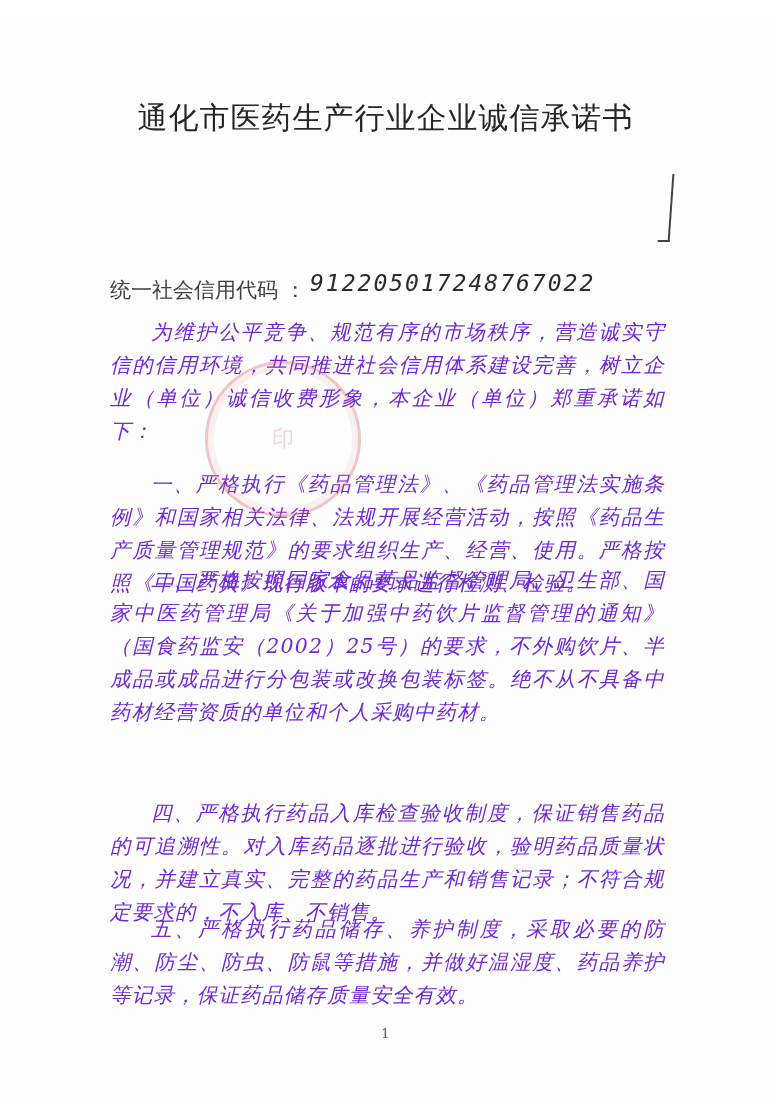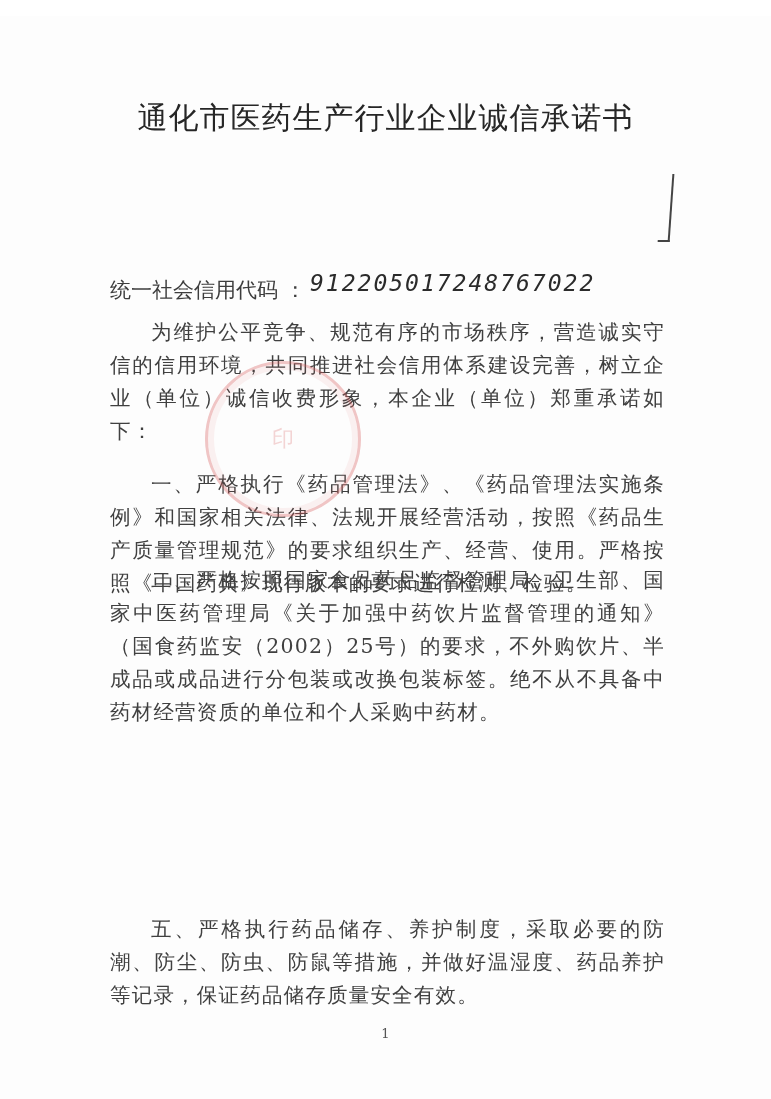--- a/index.html
+++ b/index.html
@@ -28,22 +28,22 @@
       font-style: italic; font-size: 23px; color: #2b2b2b;
       letter-spacing: 2px;
     }
     .bracket {
       position: absolute; left: 660px; top: 158px; width: 10px; height: 66px;
       border-right: 2px solid #444; border-bottom: 2px solid #444;
       transform: skewX(-4deg);
     }
     .para {
       position: absolute; left: 110px; width: 555px;
-      font-size: 20.5px; line-height: 33px; color: #404040;
-      text-indent: 41px; letter-spacing: 1.2px; text-align: justify;
+      font-size: 20.5px; line-height: 33px; color: #6d28d9;
+      text-indent: 41px; letter-spacing: 1.2px; text-align: justify; font-style: italic;
     }
     .seal {
       position: absolute; left: 205px; top: 345px; width: 150px; height: 150px;
       border-radius: 50%;
       border: 3px solid rgba(214, 92, 92, 0.35);
       box-shadow: inset 0 0 0 6px rgba(214, 92, 92, 0.08);
       pointer-events: none;
     }
     .seal-text {
       position: absolute; left: 0; top: 60px; width: 150px; text-align: center;
@@ -65,20 +65,21 @@
   <div class="bracket"></div>
 
   <div class="info-row" style="top:214px;margin-top:46px;">
     <span class="label">统一社会信用代码 ：</span>
     <span class="hand" style="left:200px;">912205017248767022</span>
   </div>
 
   <div class="para" style="top:300px;">为维护公平竞争、规范有序的市场秩序，营造诚实守信的信用环境，共同推进社会信用体系建设完善，树立企业（单位）诚信收费形象，本企业（单位）郑重承诺如下：</div>
   <div class="para" style="top:416px;margin-top:36px;">一、严格执行《药品管理法》、《药品管理法实施条例》和国家相关法律、法规开展经营活动，按照《药品生产质量管理规范》的要求组织生产、经营、使用。严格按照《中国药典》现行版本的要求进行检测、检验。</div>
   <div class="para" style="top:548px;">二、严格按照国家食品药品监督管理局、卫生部、国家中医药管理局《关于加强中药饮片监督管理的通知》（国食药监安（2002）25号）的要求，不外购饮片、半成品或成品进行分包装或改换包装标签。绝不从不具备中药材经营资质的单位和个人采购中药材。</div>
+  <div class="para" style="top:781px;">四、严格执行药品入库检查验收制度，保证销售药品的可追溯性。对入库药品逐批进行验收，验明药品质量状况，并建立真实、完整的药品生产和销售记录；不符合规定要求的，不入库、不销售。</div>
   <div class="para" style="top:897px;">五、严格执行药品储存、养护制度，采取必要的防潮、防尘、防虫、防鼠等措施，并做好温湿度、药品养护等记录，保证药品储存质量安全有效。</div>
 
   <div class="seal">
     <div class="seal-text">印</div>
   </div>
 
   <div class="page-number">1</div>
 </div>
 
 </body></html>

